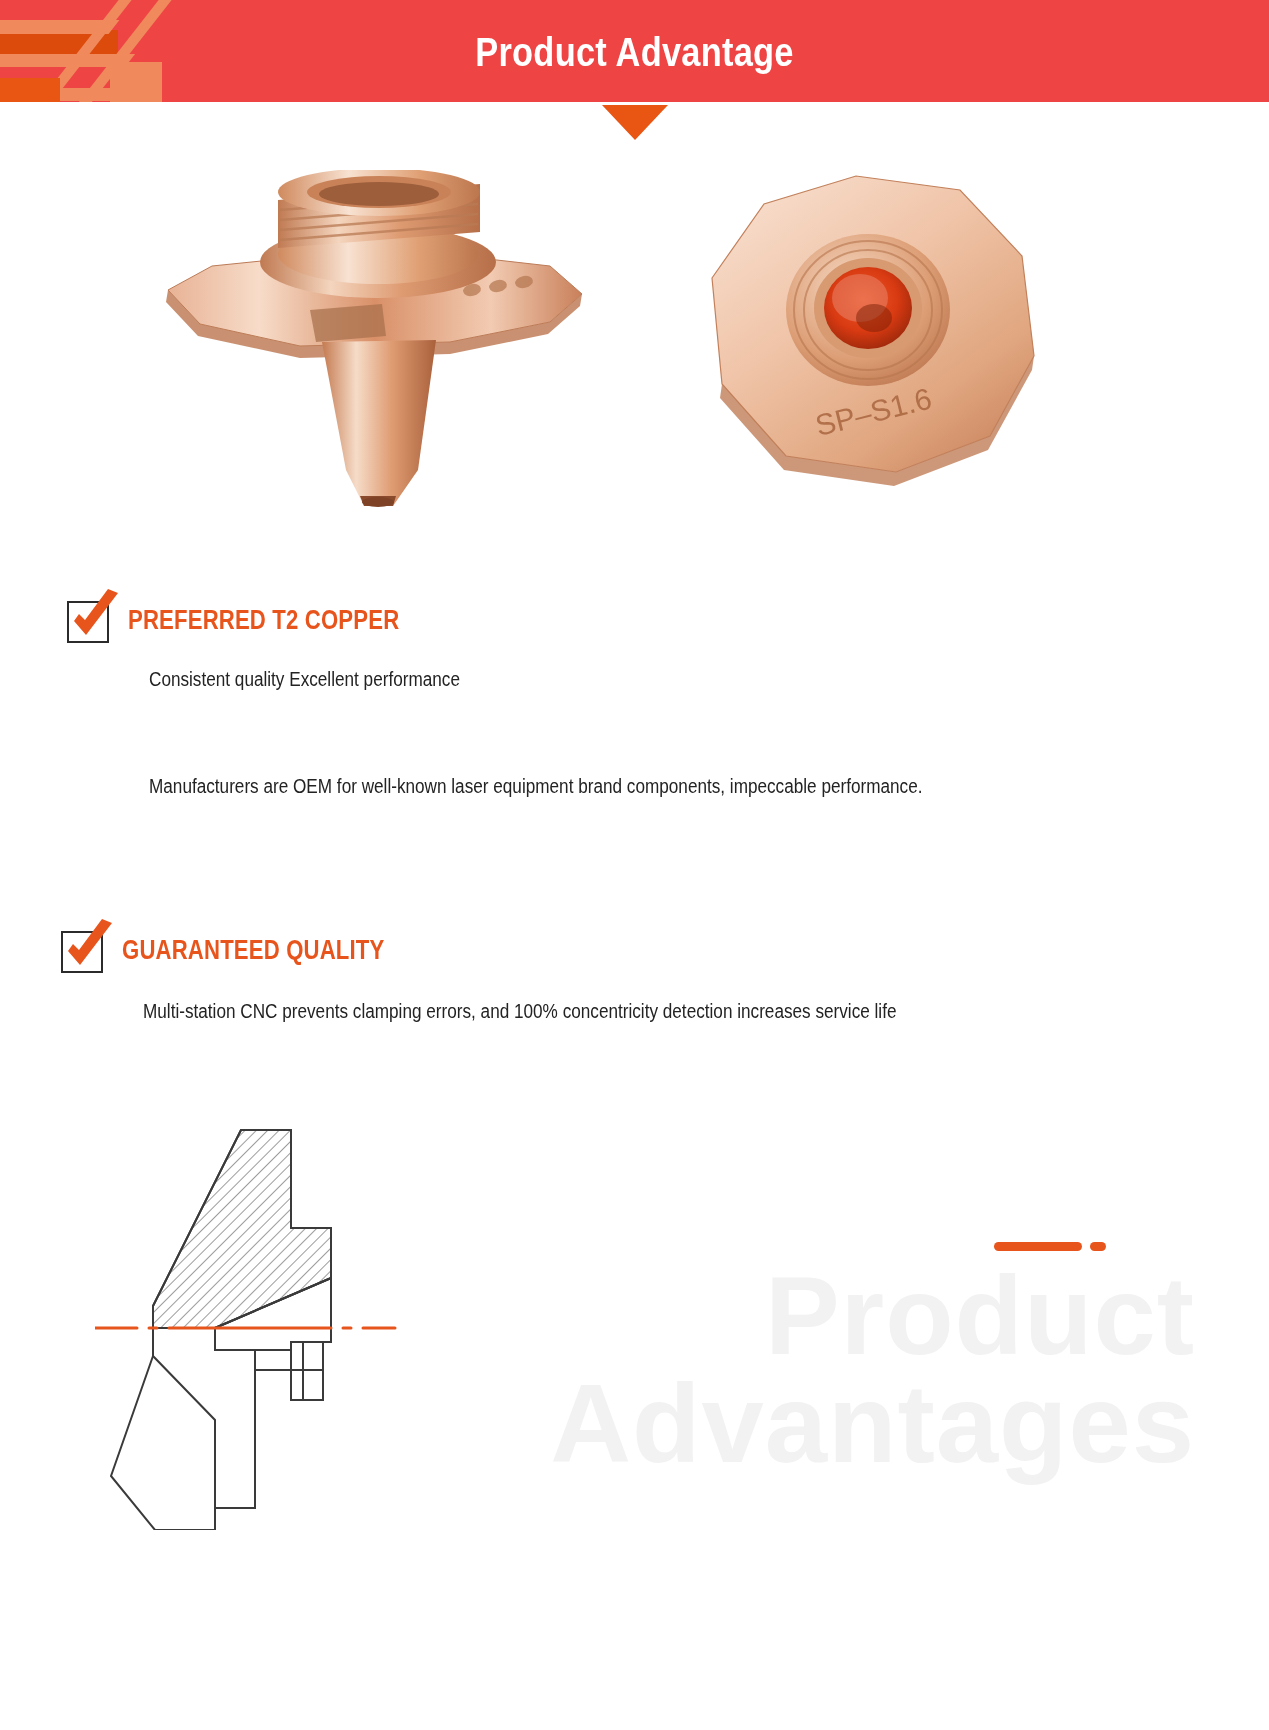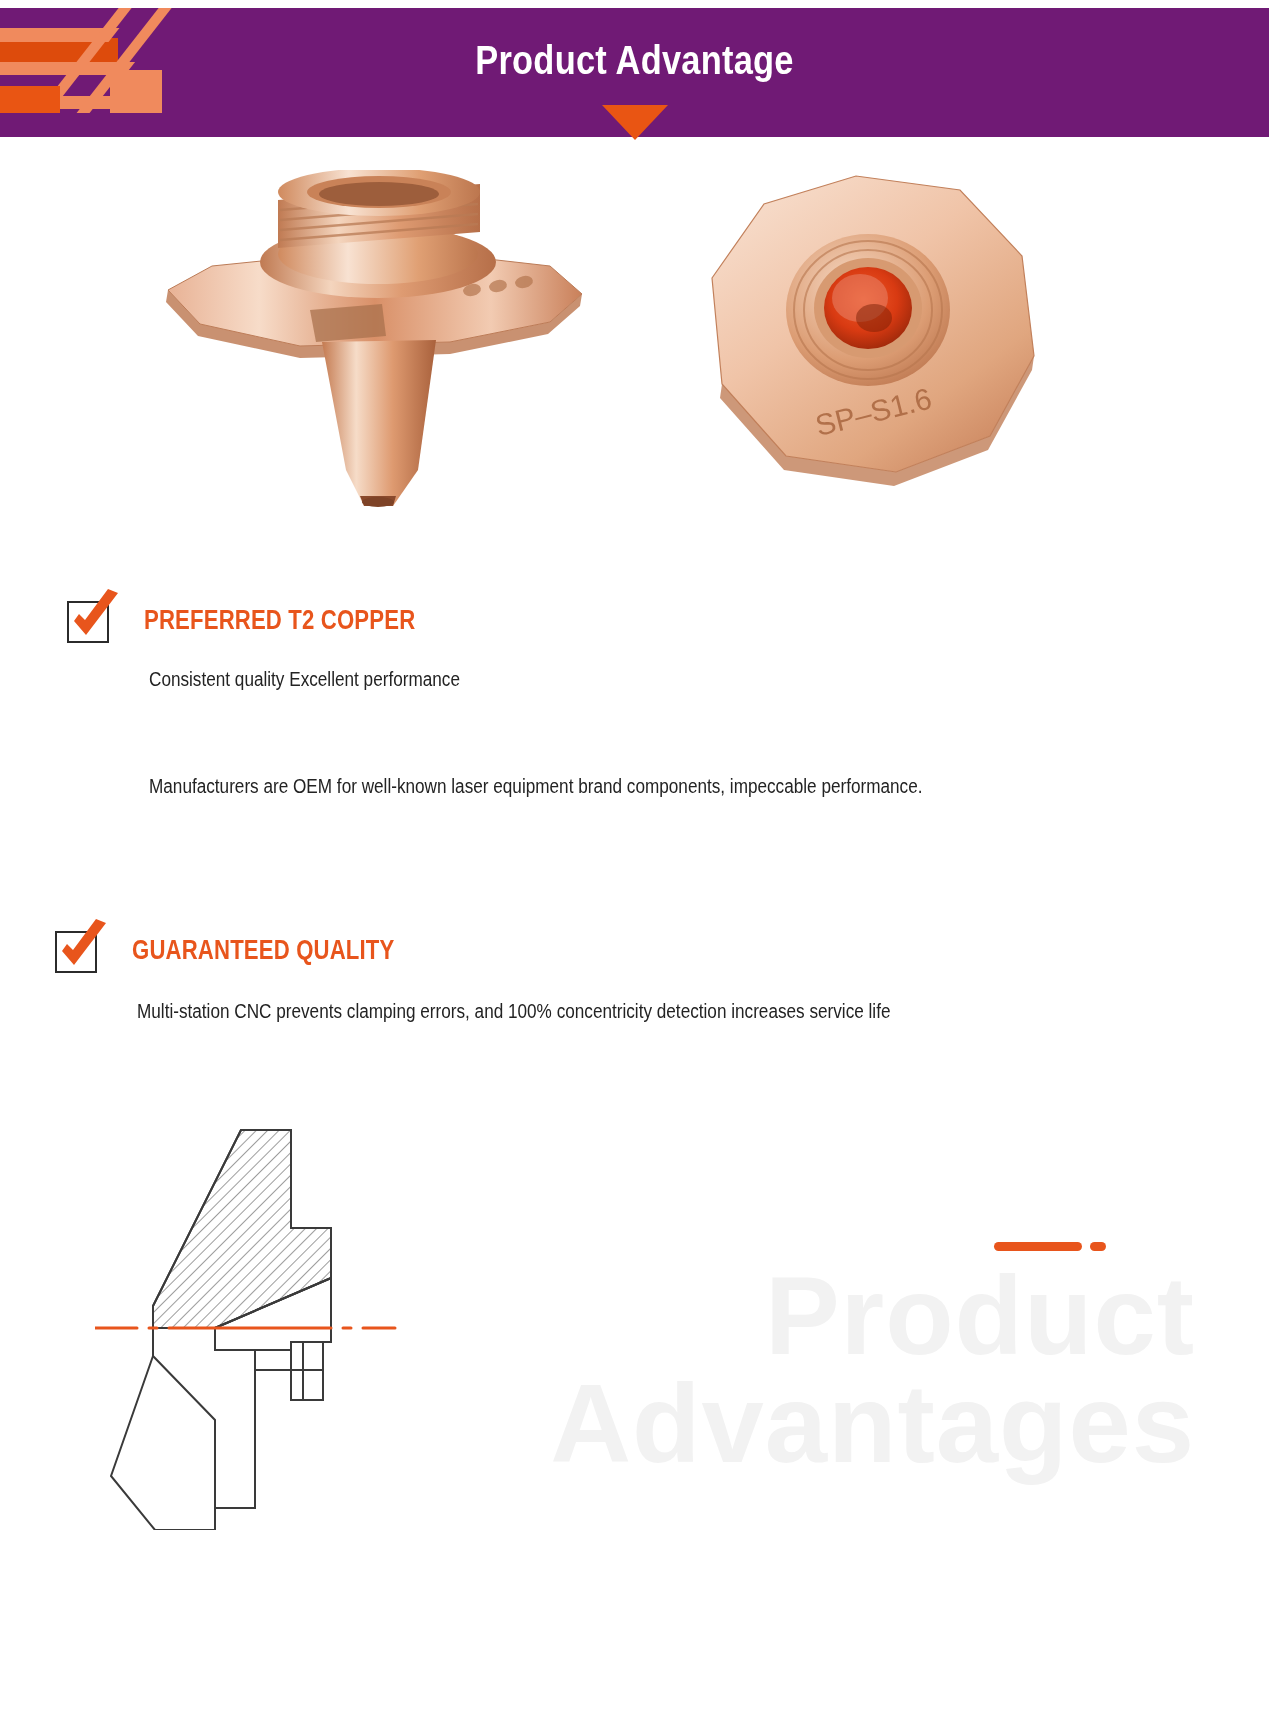--- a/index.html
+++ b/index.html
@@ -6,22 +6,22 @@
   html,body { width:1269px; height:1730px; }
   body {
     background:#ffffff;
     font-family:"Liberation Sans", sans-serif;
     position:relative;
     overflow:hidden;
   }
 
   
   .header {
-    position:absolute; left:0; top:0; width:1269px; height:129px;
-    background:#701a75; overflow:hidden;margin-top:8px;
+    position:absolute; left:0; top:0; width:1269px; height:102px;
+    background:#ef4444; overflow:hidden;
   }
   .logo-mark { position:absolute; left:0; top:0; width:200px; height:105px; overflow:hidden; }
   .logo-mark i { position:absolute; display:block; background:#F08A5D; }
   .lm1 { width:120px; height:14px; left:-6px; top:20px; transform:skewX(-38deg); }
   .lm2 { width:150px; height:13px; left:-20px; top:54px; transform:skewX(-38deg); }
   .lm3 { width:175px; height:13px; left:-34px; top:88px; transform:skewX(-38deg); }
   .lm4 { width:13px; height:120px; left:78px; top:-8px; transform:skewX(-38deg); }
   .lm5 { width:13px; height:120px; left:118px; top:-8px; transform:skewX(-38deg); }
   .lm6 { width:52px; height:46px; left:110px; top:62px; }
   .lm-dark { position:absolute; left:0; top:30px; width:118px; height:30px; background:#DD4B0C; }
@@ -45,21 +45,21 @@
 
   .nozzle-side { position:absolute; left:150px; top:20px; width:460px; height:340px; }
   .nozzle-top  { position:absolute; left:660px; top:10px; width:420px; height:350px; }
 
   
   .features { position:absolute; left:0; top:595px; width:1269px; }
 
   .f-row { position:relative; }
 
   .feat { position:relative; }
-  .feat-head { display:flex; align-items:center; gap:30px; }
+  .feat-head { display:flex; align-items:center; gap:14px; }
 
   .chk { position:relative; width:52px; height:50px; flex:0 0 52px; }
   .chk .box {
     position:absolute; left:5px; top:6px; width:42px; height:42px;
     border:2.5px solid #2b2b2b; background:#fff;
   }
   .chk svg { position:absolute; left:0; top:-8px; width:62px; height:62px; }
 
   .feat-title {
     color:#E8551C; font-size:27px; font-weight:bold;
@@ -73,21 +73,21 @@
 
   
   .r1 { position:absolute; left:0; top:0; width:1269px; height:120px; }
   .r1 .c1 { position:absolute; left:62px; top:0; }
   .r1 .c2 { position:absolute; left:540px; top:0; }
   .r1 .feat-desc { margin-top:22px; margin-left:87px; }
   .r1 .c2 .feat-desc { margin-left:85px; }
 
   
   .r2 { position:absolute; left:62px; top:155px; }
-  .r3 { position:absolute; left:50px; top:330px; }
+  .r3 { position:absolute; left:56px; top:330px; }
   .r2 .feat-desc, .r3 .feat-desc { margin-top:24px; margin-left:87px; }
 
   
   .bottom { position:absolute; left:0; top:1090px; width:1269px; height:640px; }
 
   .wm {
     position:absolute; right:74px; top:170px;
     color:#F2F2F2; font-weight:bold; font-size:112px;
     letter-spacing:1px; line-height:1.0; text-align:right;
     white-space:nowrap; user-select:none;

